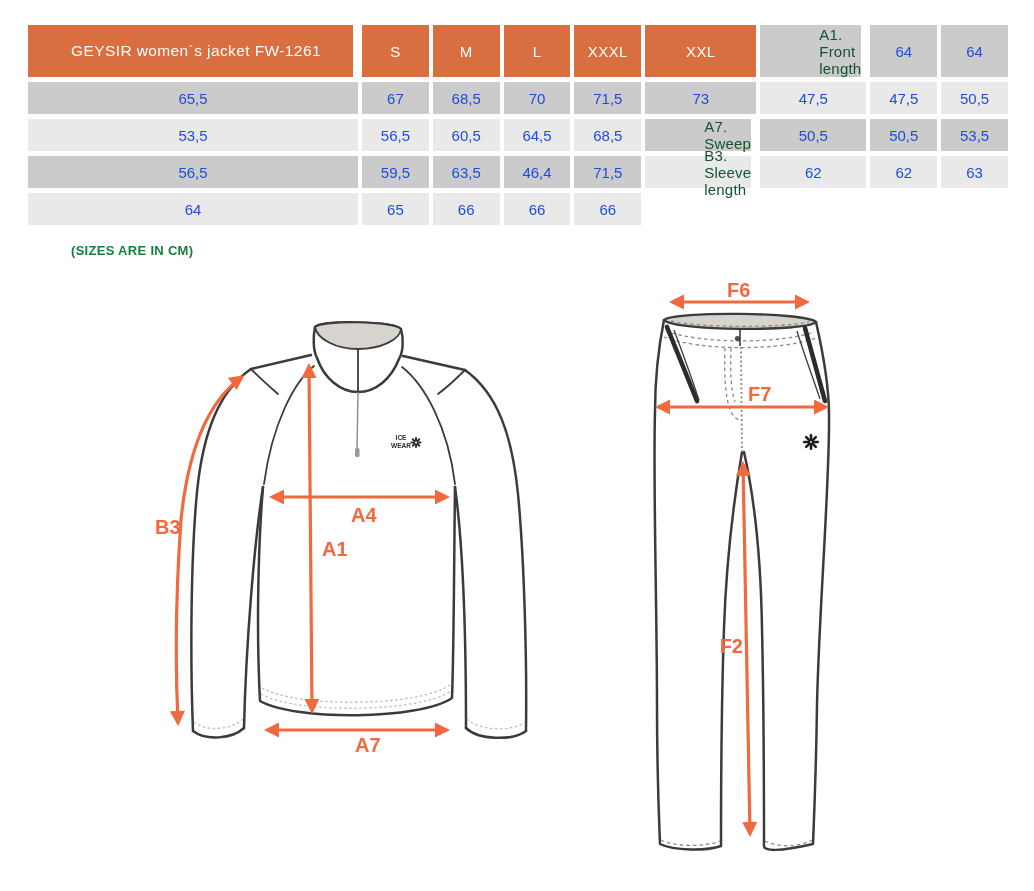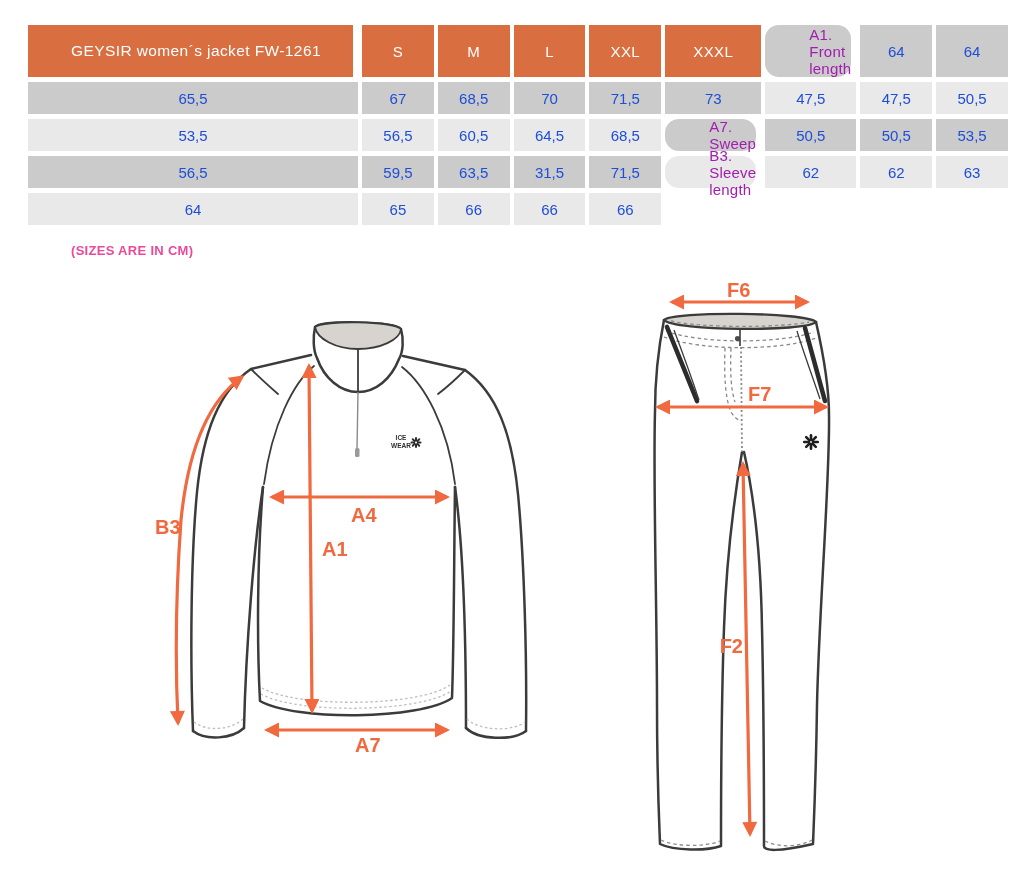--- a/index.html
+++ b/index.html
@@ -15,33 +15,33 @@
     grid-template-rows:52px repeat(4,32px);
     column-gap:4px;row-gap:5px;
   }
   .size-table .c0{margin-right:5px;}
   .th{
     background:#D96E41;color:#ffffff;font-weight:normal;font-size:15px;
     display:flex;align-items:center;justify-content:center;letter-spacing:.4px;
   }
   .th-title{justify-content:flex-start;padding-left:43px;font-size:15.5px;}
   .rl{
-    display:flex;align-items:center;padding-left:44px;
-    font-size:15px;color:#a21caf;letter-spacing:.2px;border-radius:14px;
+    display:flex;align-items:center;padding-left:59px;
+    font-size:15px;color:#14532d;letter-spacing:.2px;
   }
   .cell{
     display:flex;align-items:center;justify-content:center;
     font-size:15px;color:#1d4ed8;
   }
   .dark{background:#CBCBCB;}
   .light{background:#E9E9E9;}
   
   .note{
     position:absolute;left:71px;top:243px;
-    font-size:13px;font-weight:bold;color:#ec4899;letter-spacing:.3px;
+    font-size:13px;font-weight:bold;color:#15803d;letter-spacing:.3px;
   }
   
   svg.diagram{position:absolute;left:0;top:0;}
   .outline{fill:none;stroke:#3B3B3B;stroke-width:2.5;stroke-linecap:round;stroke-linejoin:round;}
   .seam{fill:none;stroke:#3B3B3B;stroke-width:1.8;stroke-linecap:round;}
   .stitch{fill:none;stroke:#BDBDBD;stroke-width:1.3;stroke-dasharray:2.5 2.5;}
   .dstitch{fill:none;stroke:#8a8a8a;stroke-width:1.3;stroke-dasharray:3.5 3;}
   .arrow{fill:none;stroke:#F0693F;stroke-width:3.2;}
   .mlabel{font-family:"Liberation Sans",sans-serif;font-size:20px;font-weight:bold;fill:#F0693F;}
   .logotxt{font-family:"Liberation Sans",sans-serif;font-weight:bold;fill:#2e2e2e;}
@@ -50,22 +50,22 @@
 <body>
 
 <div class="canvas">
 
   <div class="size-table">
 
     <div class="th th-title c0">GEYSIR women´s jacket FW-1261</div>
     <div class="th">S</div>
     <div class="th">M</div>
     <div class="th">L</div>
+    <div class="th">XXXL</div>
     <div class="th">XXL</div>
-    <div class="th">XXXL</div>
 
     <div class="rl dark c0">A1. Front length</div>
     <div class="cell dark">64</div>
     <div class="cell dark">64</div>
     <div class="cell dark">65,5</div>
     <div class="cell dark">67</div>
     <div class="cell dark">68,5</div>
     <div class="cell dark">70</div>
     <div class="cell dark">71,5</div>
     <div class="cell dark">73</div>
@@ -79,21 +79,21 @@
     <div class="cell light">64,5</div>
     <div class="cell light">68,5</div>
 
     <div class="rl dark c0">A7. Sweep</div>
     <div class="cell dark">50,5</div>
     <div class="cell dark">50,5</div>
     <div class="cell dark">53,5</div>
     <div class="cell dark">56,5</div>
     <div class="cell dark">59,5</div>
     <div class="cell dark">63,5</div>
-    <div class="cell dark">31,5</div>
+    <div class="cell dark">46,4</div>
     <div class="cell dark">71,5</div>
 
     <div class="rl light c0">B3. Sleeve length</div>
     <div class="cell light">62</div>
     <div class="cell light">62</div>
     <div class="cell light">63</div>
     <div class="cell light">64</div>
     <div class="cell light">65</div>
     <div class="cell light">66</div>
     <div class="cell light">66</div>

